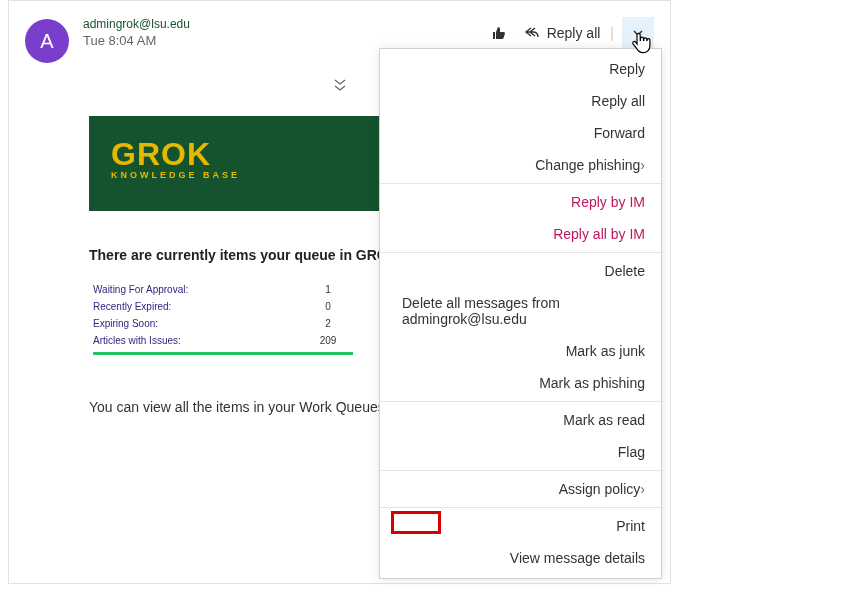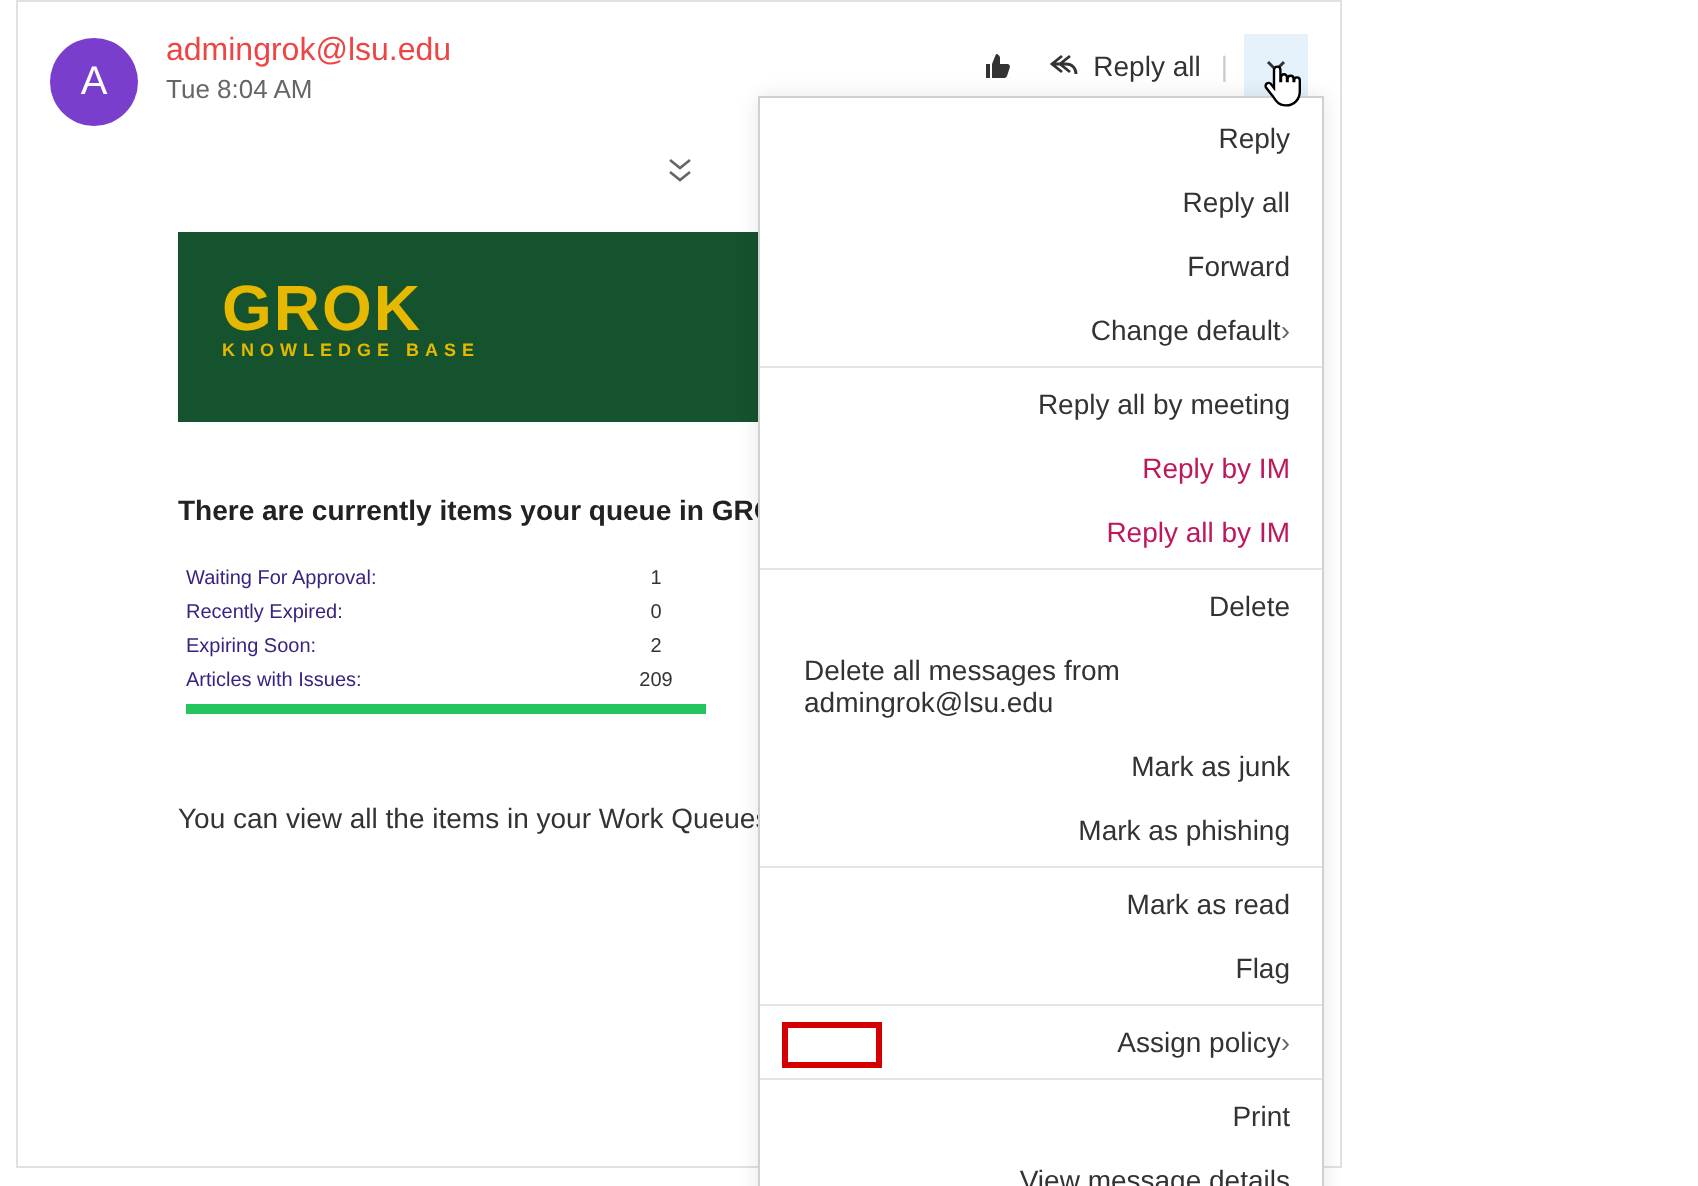--- a/index.html
+++ b/index.html
@@ -38,22 +38,22 @@
       justify-content: center;
       font-size: 20px;
       flex-shrink: 0;
       margin-top: 2px;
     }
     .sender-block {
       margin-left: 14px;
       flex: 1;
     }
     .sender-email {
-      color: #ef4444;
-      font-size: 16px;
+      color: #14532d;
+      font-size: 12px;
     }
     .sender-time {
       color: #666;
       font-size: 13px;
       margin-top: 2px;
     }
     .toolbar {
       margin-left: auto;
       display: flex;
       align-items: center;
@@ -113,21 +113,21 @@
       margin-left: 4px;
       width: 260px;
       border-collapse: collapse;
     }
     .stats-table td {
       padding: 3px 0;
       font-size: 10px;
     }
     .stats-table td.k { color: #3a2280; }
     .stats-table td.v { text-align: center; width: 50px; }
-    .stats-table tr.border-bot td { border-bottom: 5px solid #22c55e; padding-bottom: 6px; }
+    .stats-table tr.border-bot td { border-bottom: 3px solid #22c55e; padding-bottom: 6px; }
     .view-text {
       margin-top: 44px;
       font-size: 14px;
       color: #333;
     }
 
     .context-menu {
       position: absolute;
       left: 379px;
       top: 48px;
@@ -248,27 +248,24 @@
   <div class="menu-item">
       <span>Reply</span>
     </div>
   <div class="menu-item">
       <span>Reply all</span>
     </div>
   <div class="menu-item">
       <span>Forward</span>
     </div>
   <div class="menu-item">
-      <span>Change default</span>
+      <span>Change phishing</span>
       <span class="submenu-caret">›</span>
     </div>
   <hr class="menu-sep">
-  <div class="menu-item">
-      <span>Reply all by meeting</span>
-    </div>
   <div class="menu-item disabled">
       <span>Reply by IM</span>
     </div>
   <div class="menu-item disabled">
       <span>Reply all by IM</span>
     </div>
   <hr class="menu-sep">
   <div class="menu-item">
       <span>Delete</span>
     </div>

